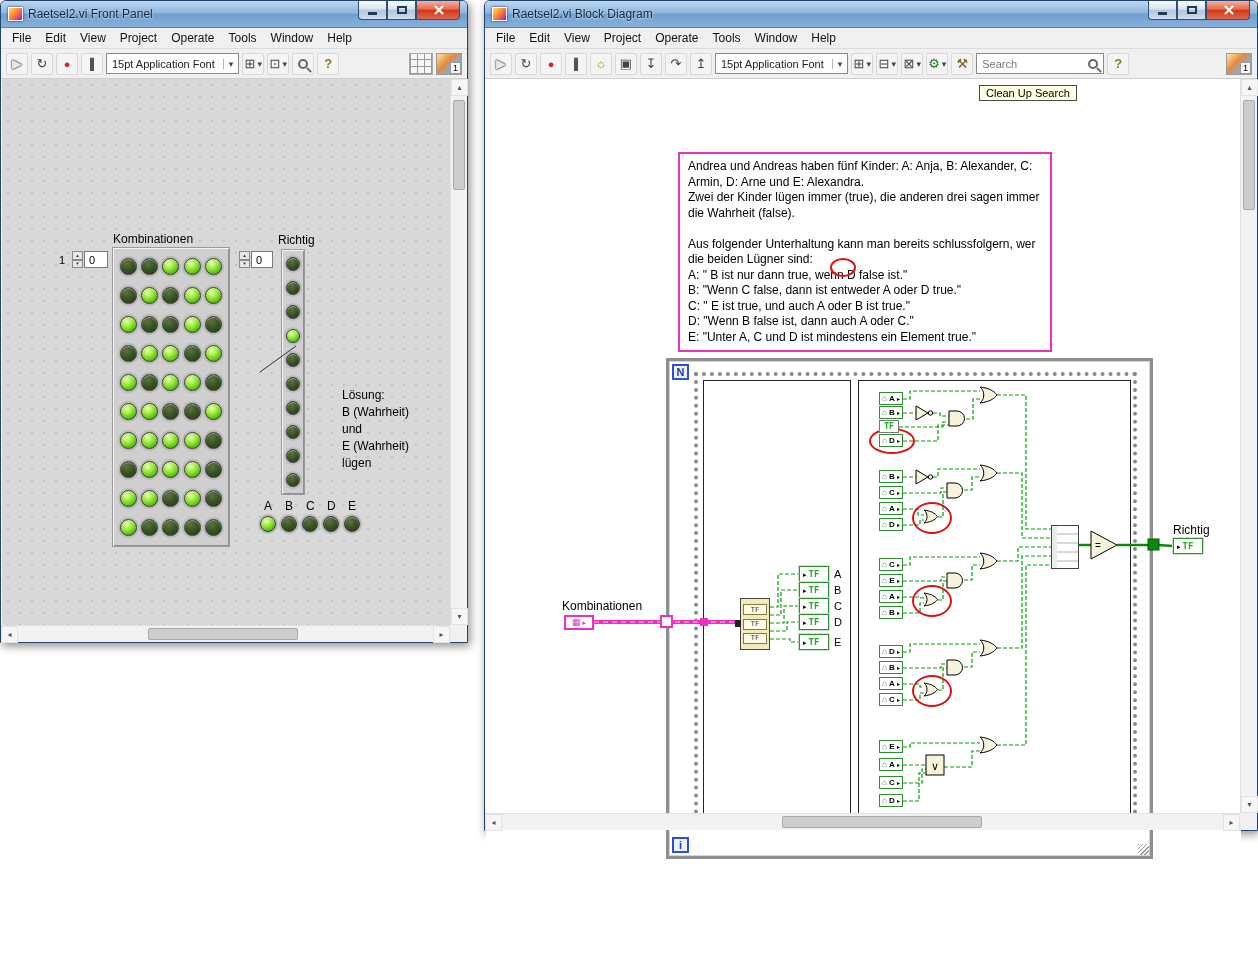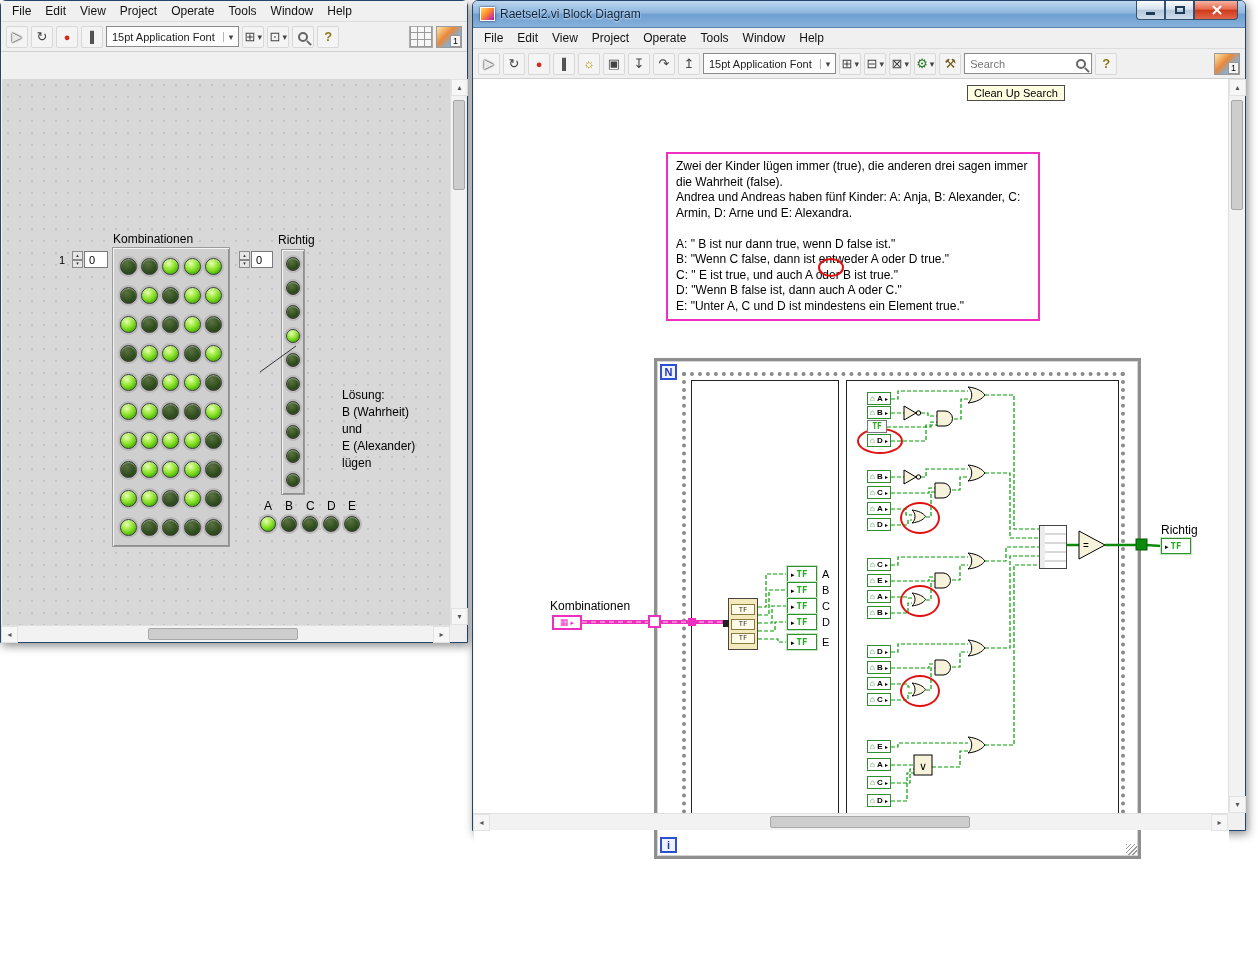--- a/index.html
+++ b/index.html
@@ -3,21 +3,21 @@
 <meta charset="utf-8">
 <style>
 *{box-sizing:border-box;margin:0;padding:0;}
 body{font-family:"Liberation Sans",sans-serif;background:#e9e9e9;}
 #stage{position:relative;width:1258px;height:953px;background:#fff;overflow:hidden;}
 
 
 .win{position:absolute;background:#f0f0f0;border:1px solid #24456b;border-radius:6px 6px 0 0;
   box-shadow:2px 3px 10px rgba(0,0,0,.45), inset 0 0 0 1px rgba(255,255,255,.35);}
 #fp-win{left:0;top:0;width:468px;height:643px;z-index:1;}
-#bd-win{left:472px;top:0;width:774px;height:831px;z-index:2;}
+#bd-win{left:484px;top:0;width:774px;height:831px;z-index:2;}
 .titlebar{height:27px;display:flex;align-items:center;gap:5px;padding:0 7px;
   background:linear-gradient(180deg,#bdd7f0 0%,#8fb7de 45%,#6f9fd0 52%,#86b1da 100%);
   border-radius:5px 5px 0 0;border-bottom:1px solid #5a82ad;}
 .vi-ico{width:15px;height:14px;border:1px solid #fff;flex:none;
   background:linear-gradient(135deg,#ffe06a,#ff8a2a 45%,#d53a8c 80%,#7a2ad5);box-shadow:0 0 2px #224;}
 .wtitle{font-size:12px;color:#0d2440;text-shadow:0 1px 2px rgba(255,255,255,.8);white-space:nowrap;}
 .caption-btns{margin-left:auto;display:flex;align-self:flex-start;}
 .wbtn{position:relative;width:29px;height:19px;border:1px solid #33506e;border-top:none;
   display:flex;align-items:center;justify-content:center;
   background:linear-gradient(180deg,#fbfcfd,#d7e2ee 45%,#b4c6da 52%,#cfdceb);}
@@ -141,20 +141,36 @@
   background:repeating-linear-gradient(180deg,#ffffff 0 7px,#d8d8d8 7px 9px);
   box-shadow:inset 5px 0 0 #ececec;}
 .red-ellipse{position:absolute;border:2px solid #e01111;border-radius:50%;pointer-events:none;}
 </style>
 </head>
 <body>
 
 <div id="stage">
 
   <div class="win" id="fp-win">
+    <div class="titlebar">
+      <span class="vi-ico"></span>
+      <span class="wtitle">Raetsel2.vi Front Panel</span>
+      <span class="caption-btns">
+        <span class="wbtn min">
+            <i class="g-min"></i>
+          </span>
+        <span class="wbtn">
+            <i class="g-max"></i>
+          </span>
+        <span class="wbtn close">
+            <i class="gx a"></i>
+            <i class="gx b"></i>
+          </span>
+      </span>
+    </div>
     <div class="menubar">
         <span class="menu-item">File</span>
         <span class="menu-item">Edit</span>
         <span class="menu-item">View</span>
         <span class="menu-item">Project</span>
         <span class="menu-item">Operate</span>
         <span class="menu-item">Tools</span>
         <span class="menu-item">Window</span>
         <span class="menu-item">Help</span>
       </div>
@@ -269,21 +285,21 @@
         </div>
 
       <svg id="fp-annot-svg" width="448" height="547">
         <line x1="258" y1="293" x2="294" y2="267" stroke="#333" stroke-width="1"></line>
       </svg>
 
       <div id="fp-solution">
           <div class="sol-line">Lösung:</div>
           <div class="sol-line">B (Wahrheit)</div>
           <div class="sol-line">und</div>
-          <div class="sol-line">E (Alexander)</div>
+          <div class="sol-line">E (Wahrheit)</div>
           <div class="sol-line">lügen</div>
         </div>
       <div id="fp-letter-row">
           <span class="letter-label">A</span>
           <span class="letter-label">B</span>
           <span class="letter-label">C</span>
           <span class="letter-label">D</span>
           <span class="letter-label">E</span>
         </div>
       <div id="fp-letter-leds">
@@ -379,23 +395,24 @@
       <span class="badge">
         <span class="num">1</span>
       </span>
     </div>
 
     <div id="bd-canvas">
 
       <div class="tooltip">Clean Up Search</div>
 
       <div class="comment" id="bd-comment">
+          <div class="cmt-line">Andrea und Andreas haben fünf Kinder: A: Anja, B: Alexander, C: Armin, D: Arne und E: Alexandra.</div>
           <div class="cmt-line">Zwei der Kinder lügen immer (true), die anderen drei sagen immer die Wahrheit (false).</div>
-          <div class="cmt-line">Andrea und Andreas haben fünf Kinder: A: Anja, B: Alexander, C: Armin, D: Arne und E: Alexandra.</div>
           <div class="cmt-line">&nbsp;</div>
+          <div class="cmt-line">Aus folgender Unterhaltung kann man bereits schlussfolgern, wer die beiden Lügner sind:</div>
           <div class="cmt-line">A: " B ist nur dann true, wenn D false ist."</div>
           <div class="cmt-line">B: "Wenn C false, dann ist entweder A oder D true."</div>
           <div class="cmt-line">C: " E ist  true, und auch A oder B ist true."</div>
           <div class="cmt-line">D: "Wenn B false ist, dann auch A oder C."</div>
           <div class="cmt-line">E: "Unter  A, C und D ist mindestens ein Element true."</div>
         </div>
 
       <div class="forloop">
         <div class="loopbox" style="left:3px;top:3px;">N</div>
         <div class="loopbox" style="left:3px;bottom:3px;">i</div>

